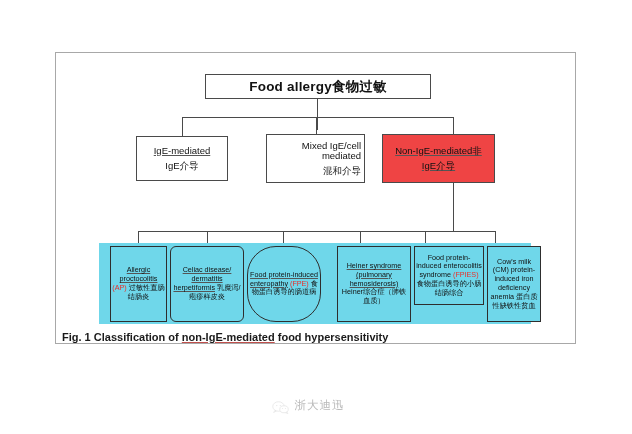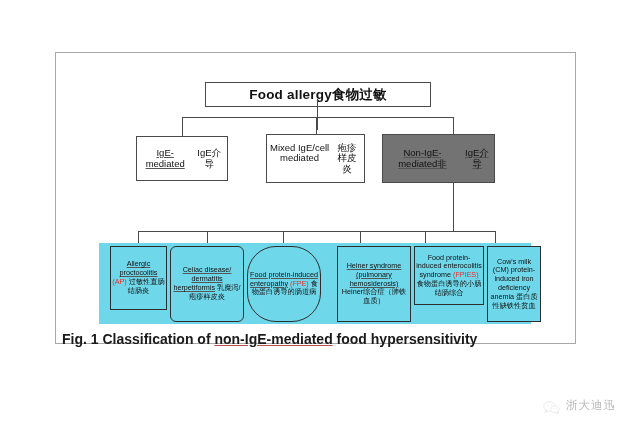--- a/index.html
+++ b/index.html
@@ -15,80 +15,80 @@
     position:absolute;left:55px;top:52px;width:521px;height:292px;
     border:1.5px solid #a8a8a8;background:#fff;box-sizing:border-box;
   }
 
   .box{
     position:absolute;box-sizing:border-box;
     border:1px solid #4a4a4a;background:#ffffff;
     display:flex;align-items:center;justify-content:center;
     text-align:center;line-height:1.12;
   }
-  .cyan{background:#737373;}
+  .cyan{background:#ef4444;}
 
   
   #title-box{
     left:205px;top:74px;width:226px;height:25px;
-    font-size:13.5px;font-weight:bold;letter-spacing:.2px;margin-top:8px;
+    font-size:13.5px;font-weight:bold;letter-spacing:.2px;
   }
 
   
   #cat-0{left:136px;top:136px;width:92px;height:45px;font-size:9.5px;}
-  #cat-1{left:266px;top:134px;width:99px;height:49px;font-size:9.5px;}
+  #cat-1{left:266px;top:134px;width:99px;height:49px;font-size:9.5px;text-align:right;}
   #cat-2{left:382px;top:134px;width:113px;height:49px;font-size:9.5px;}
 
-  .two-line{display:flex;gap:4px;width:100%;padding:0 3px;}
+  .two-line{display:flex;flex-direction:column;gap:4px;width:100%;padding:0 3px;}
   .u{text-decoration:underline;text-decoration-color:#555;}
 
   
   .band{
     position:absolute;left:99px;top:243px;width:432px;height:81px;
     background:#6fd7ea;
   }
 
   
   .leaf{
     position:absolute;box-sizing:border-box;border:1px solid #2e2e2e;
     background:#6fd7ea;display:flex;align-items:center;justify-content:center;
     text-align:center;font-size:7.2px;line-height:1.22;padding:2px 1px;
   }
-  #leaf-0{left:110px;top:246px;width:57px;height:64px;}
+  #leaf-0{left:110px;top:246px;width:57px;height:76px;}
   #leaf-1{left:170px;top:246px;width:74px;height:76px;border-radius:6px;}
   #leaf-2{left:247px;top:246px;width:74px;height:76px;border-radius:29px;}
   #leaf-3{left:337px;top:246px;width:74px;height:76px;}
   #leaf-4{left:414px;top:246px;width:70px;height:59px;}
   #leaf-5{left:487px;top:246px;width:54px;height:76px;}
 
   .leaf .txt{width:100%;}
   .red{color:#e8302a;}
 
   
   .ln{position:absolute;background:#4a4a4a;}
   .v{width:1px;}
   .h{height:1px;}
 
   
   #caption{
     position:absolute;left:62px;top:331px;
-    font-size:14px;font-weight:bold;color:#1a1a1a;white-space:nowrap;text-align:right;
+    font-size:11px;font-weight:bold;color:#1a1a1a;white-space:nowrap;text-align:right;
   }
   #caption .u2{text-decoration:underline;text-decoration-color:#c0504d;}
 
   
   #citation{
     position:absolute;left:372px;top:369px;
     font-family:"Liberation Serif", serif;font-size:8px;color:#3a3a3a;white-space:nowrap;
   }
 
   
   #footer{
     position:absolute;left:0;top:396px;width:632px;height:38px;background:#ffffff;
-    display:flex;align-items:flex-start;justify-content:flex-end;
+    display:flex;align-items:flex-start;justify-content:center;
     padding:2px 16px 0 0;box-sizing:border-box;gap:6px;
   }
   #footer .wechat{width:17px;height:13px;opacity:.45;flex:0 0 auto;margin-top:2px;}
   #footer .fname{
     font-size:11.5px;color:#b9b9b9;letter-spacing:1px;
     font-family:"DejaVu Sans", sans-serif;
   }
 </style>
 </head>
 <body>
@@ -111,21 +111,21 @@
   <div class="box" id="cat-0">
     <span class="two-line">
       <span class="u">IgE-mediated</span>
       <span>IgE介导</span>
     </span>
   </div>
 
   <div class="box" id="cat-1">
     <span class="two-line">
       <span>Mixed IgE/cell mediated</span>
-      <span>疱疹样皮炎</span>
+      <span>混和介导</span>
     </span>
   </div>
 
   <div class="box cyan" id="cat-2">
     <span class="two-line">
       <span class="u">Non-IgE-mediated非</span>
       <span class="u">IgE介导</span>
     </span>
   </div>
 

